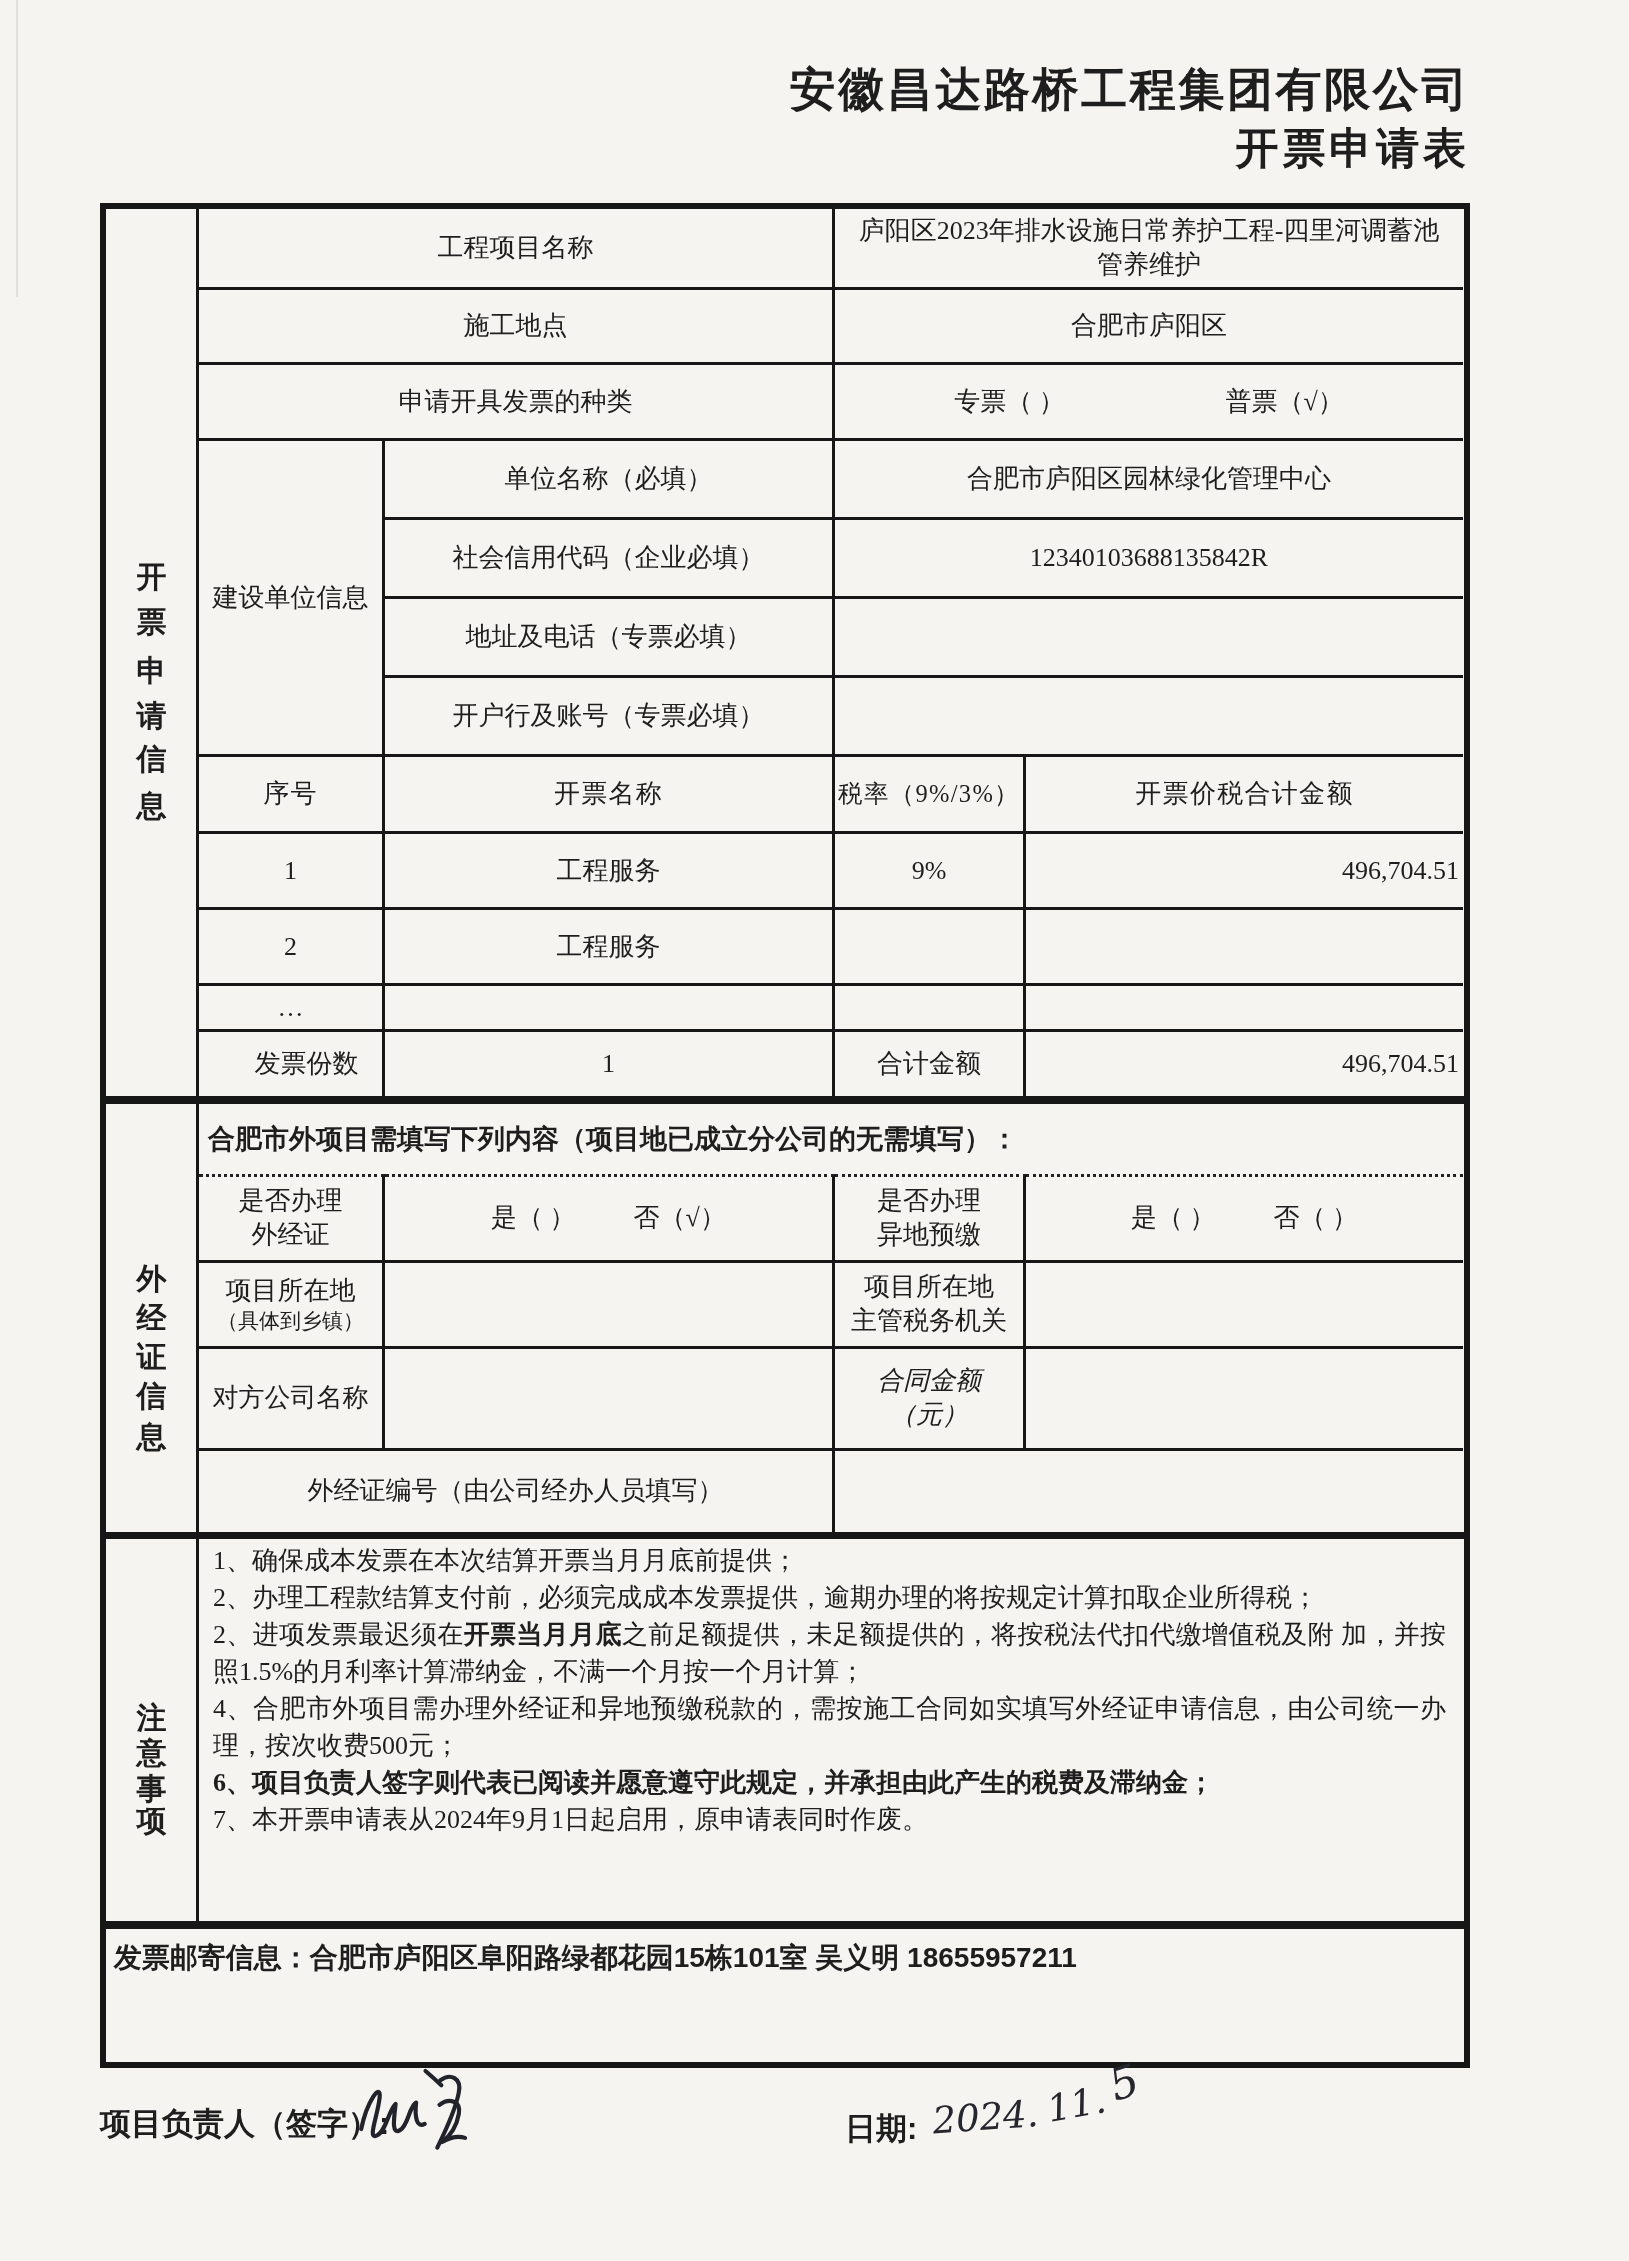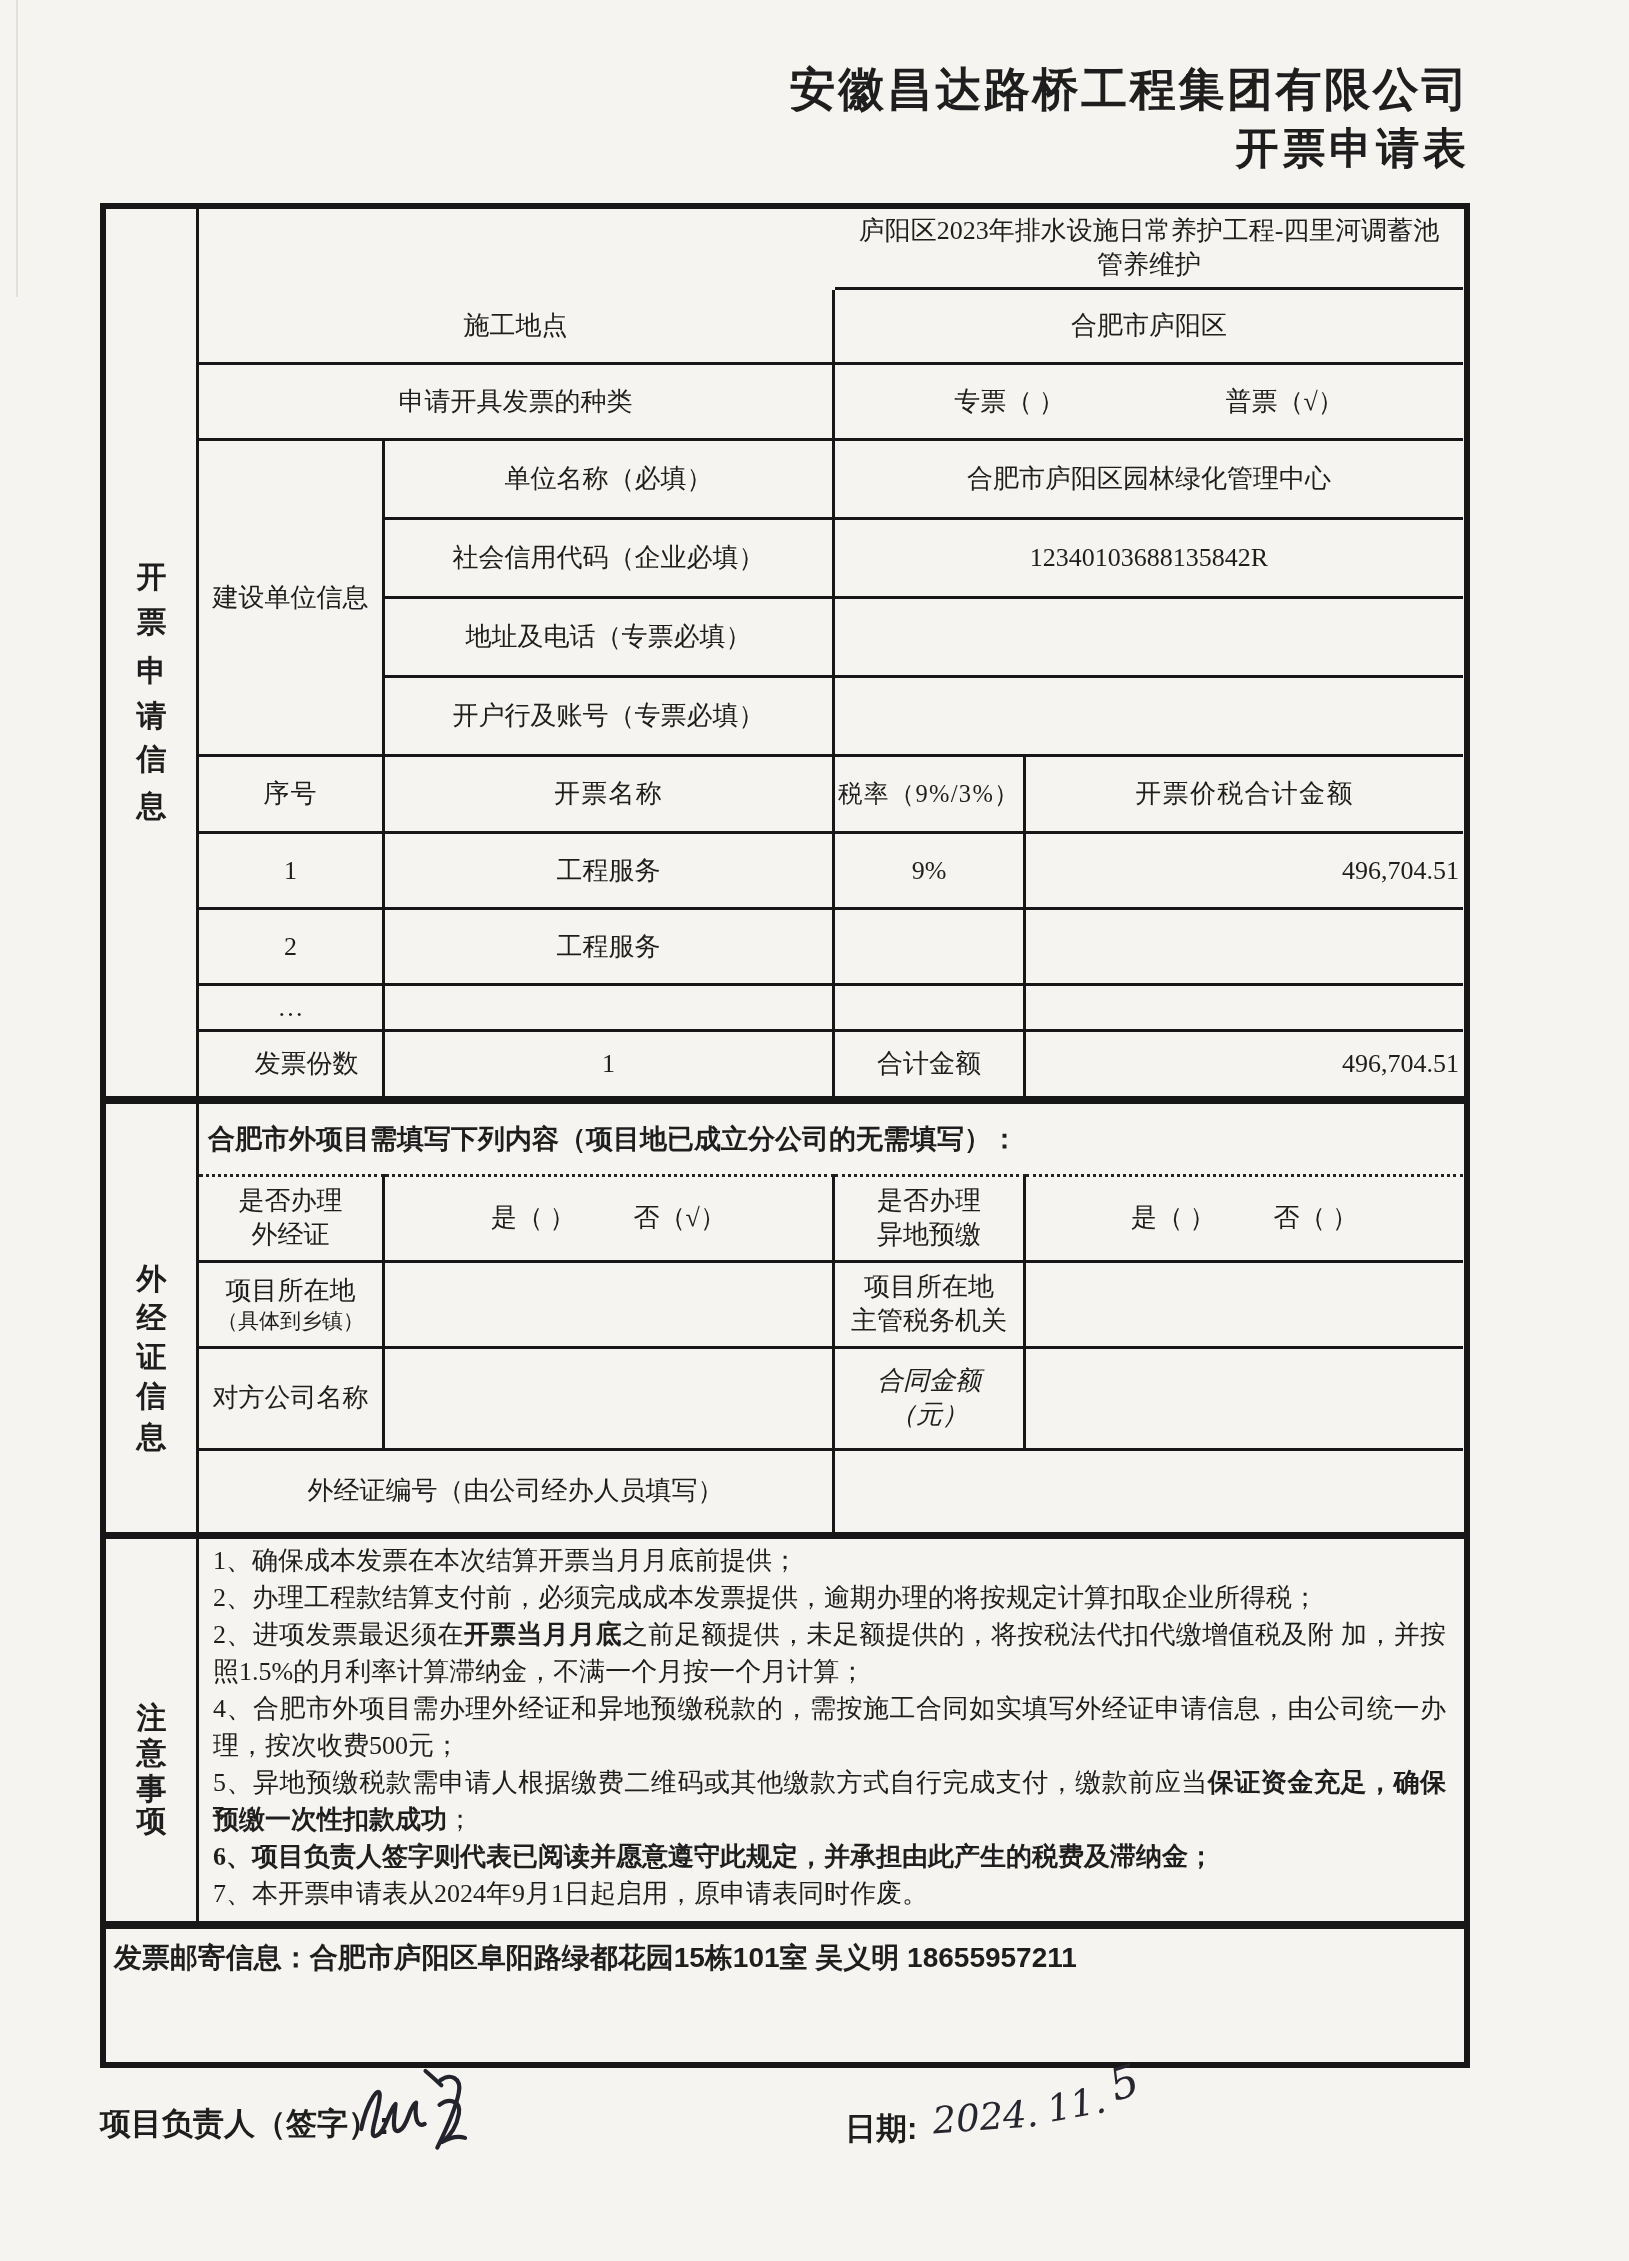--- a/index.html
+++ b/index.html
@@ -83,20 +83,21 @@
     <div class="title-form">开票申请表</div>
   </div>
 
   <div class="tbl">
 
     <div class="s1">
       <div class="side" style="grid-column:1;grid-row:1/13;">
         <span class="ls70">开票申请信息</span>
       </div>
 
+      <div class="c" style="grid-column:2/4;grid-row:1;">工程项目名称</div>
       <div class="c lastcol two-line" style="grid-column:4/6;grid-row:1;">
         <span>庐阳区2023年排水设施日常养护工程-四里河调蓄池</span>
         <span>管养维护</span>
       </div>
 
       <div class="c" style="grid-column:2/4;grid-row:2;">施工地点</div>
       <div class="c lastcol" style="grid-column:4/6;grid-row:2;">合肥市庐阳区</div>
 
       <div class="c" style="grid-column:2/4;grid-row:3;">申请开具发票的种类</div>
       <div class="c lastcol kind-pair" style="grid-column:4/6;grid-row:3;">
@@ -197,21 +198,20 @@
 
     <div class="s3">
       <div class="side">
         <span class="ls56">注意事项</span>
       </div>
       <div class="notes">
         <p><span>1、确保成本发票在本次结算开票当月月底前提供；</span><b></b><span></span></p>
         <p><span>2、办理工程款结算支付前，必须完成成本发票提供，逾期办理的将按规定计算扣取企业所得税；</span><b></b><span></span></p>
         <p><span>2、进项发票最迟须在</span><b>开票当月月底</b><span>之前足额提供，未足额提供的，将按税法代扣代缴增值税及附 加，并按照1.5%的月利率计算滞纳金，不满一个月按一个月计算；</span></p>
         <p><span>4、合肥市外项目需办理外经证和异地预缴税款的，需按施工合同如实填写外经证申请信息，由公司统一办理，按次收费500元；</span><b></b><span></span></p>
-        <p><span>5、异地预缴税款需申请人根据缴费二维码或其他缴款方式自行完成支付，缴款前应当</span><b>保证资金充足，确保预缴一次性扣款成功</b><span>；</span></p>
         <p><span></span><b>6、项目负责人签字则代表已阅读并愿意遵守此规定，并承担由此产生的税费及滞纳金；</b><span></span></p>
         <p><span>7、本开票申请表从2024年9月1日起启用，原申请表同时作废。</span><b></b><span></span></p>
       </div>
     </div>
 
     <div class="sep"></div>
 
     <div class="s4">
       <span>发票邮寄信息：合肥市庐阳区阜阳路绿都花园15栋101室 吴义明 18655957211</span>
     </div>

